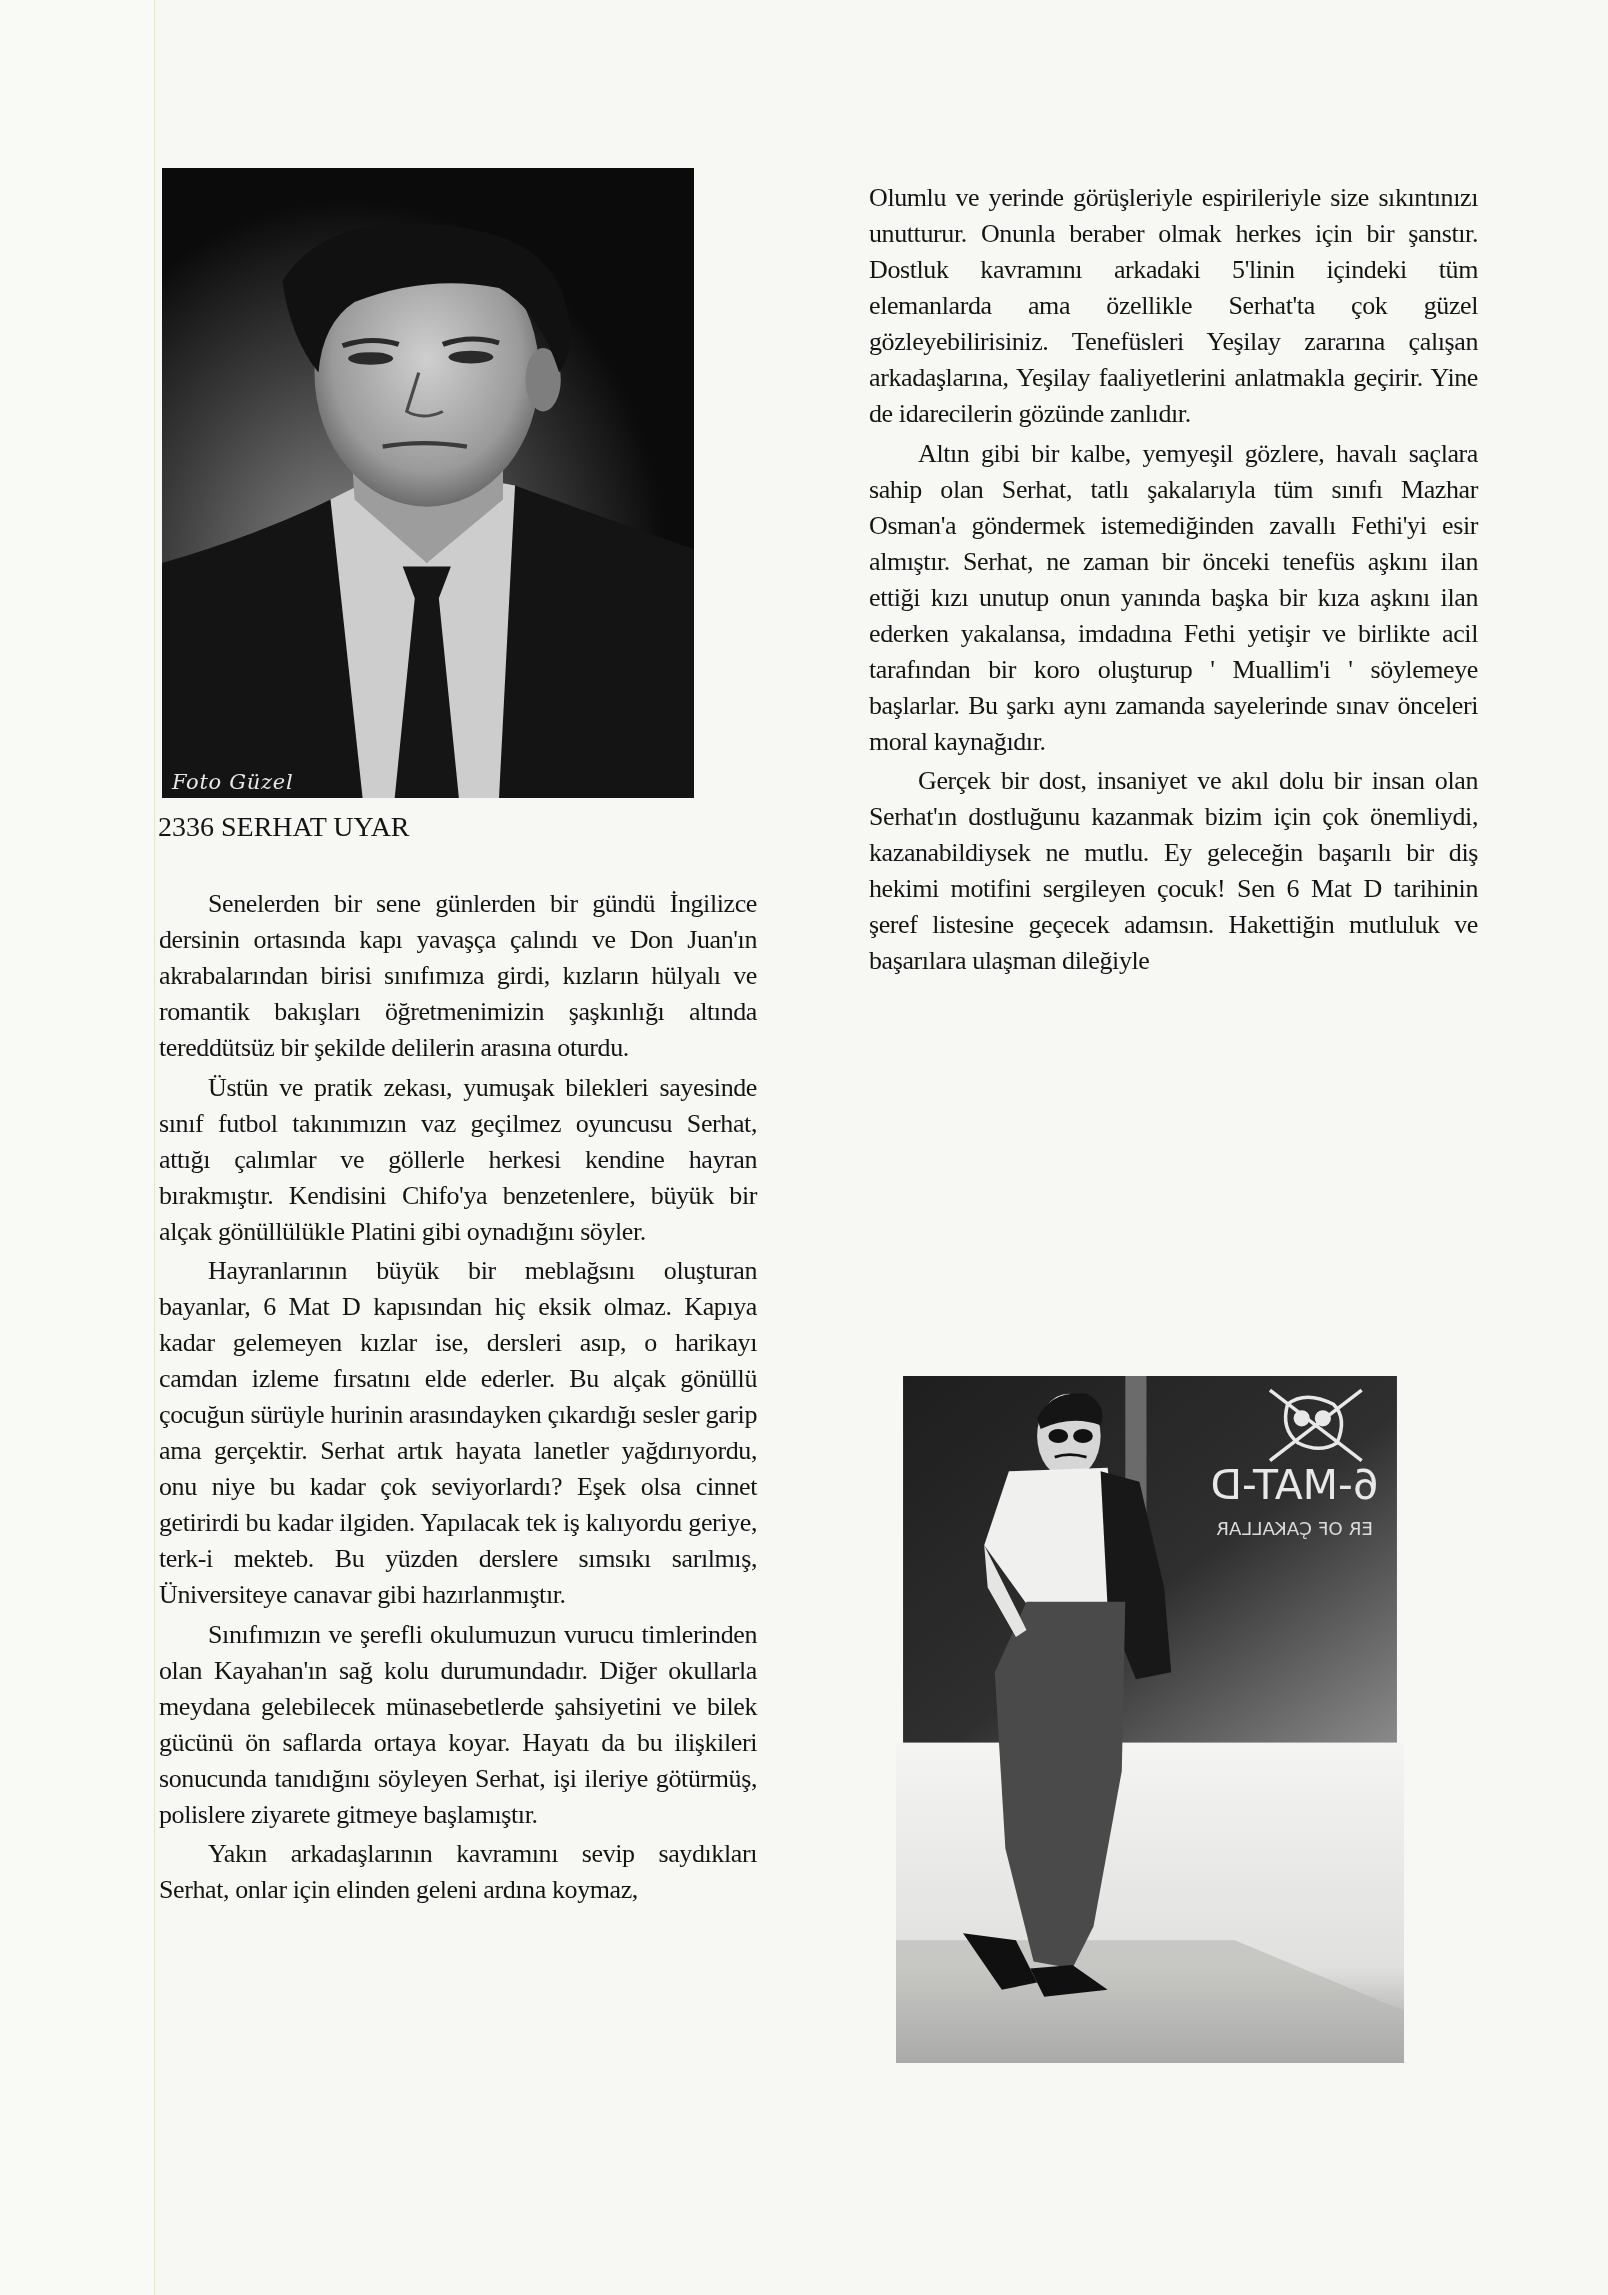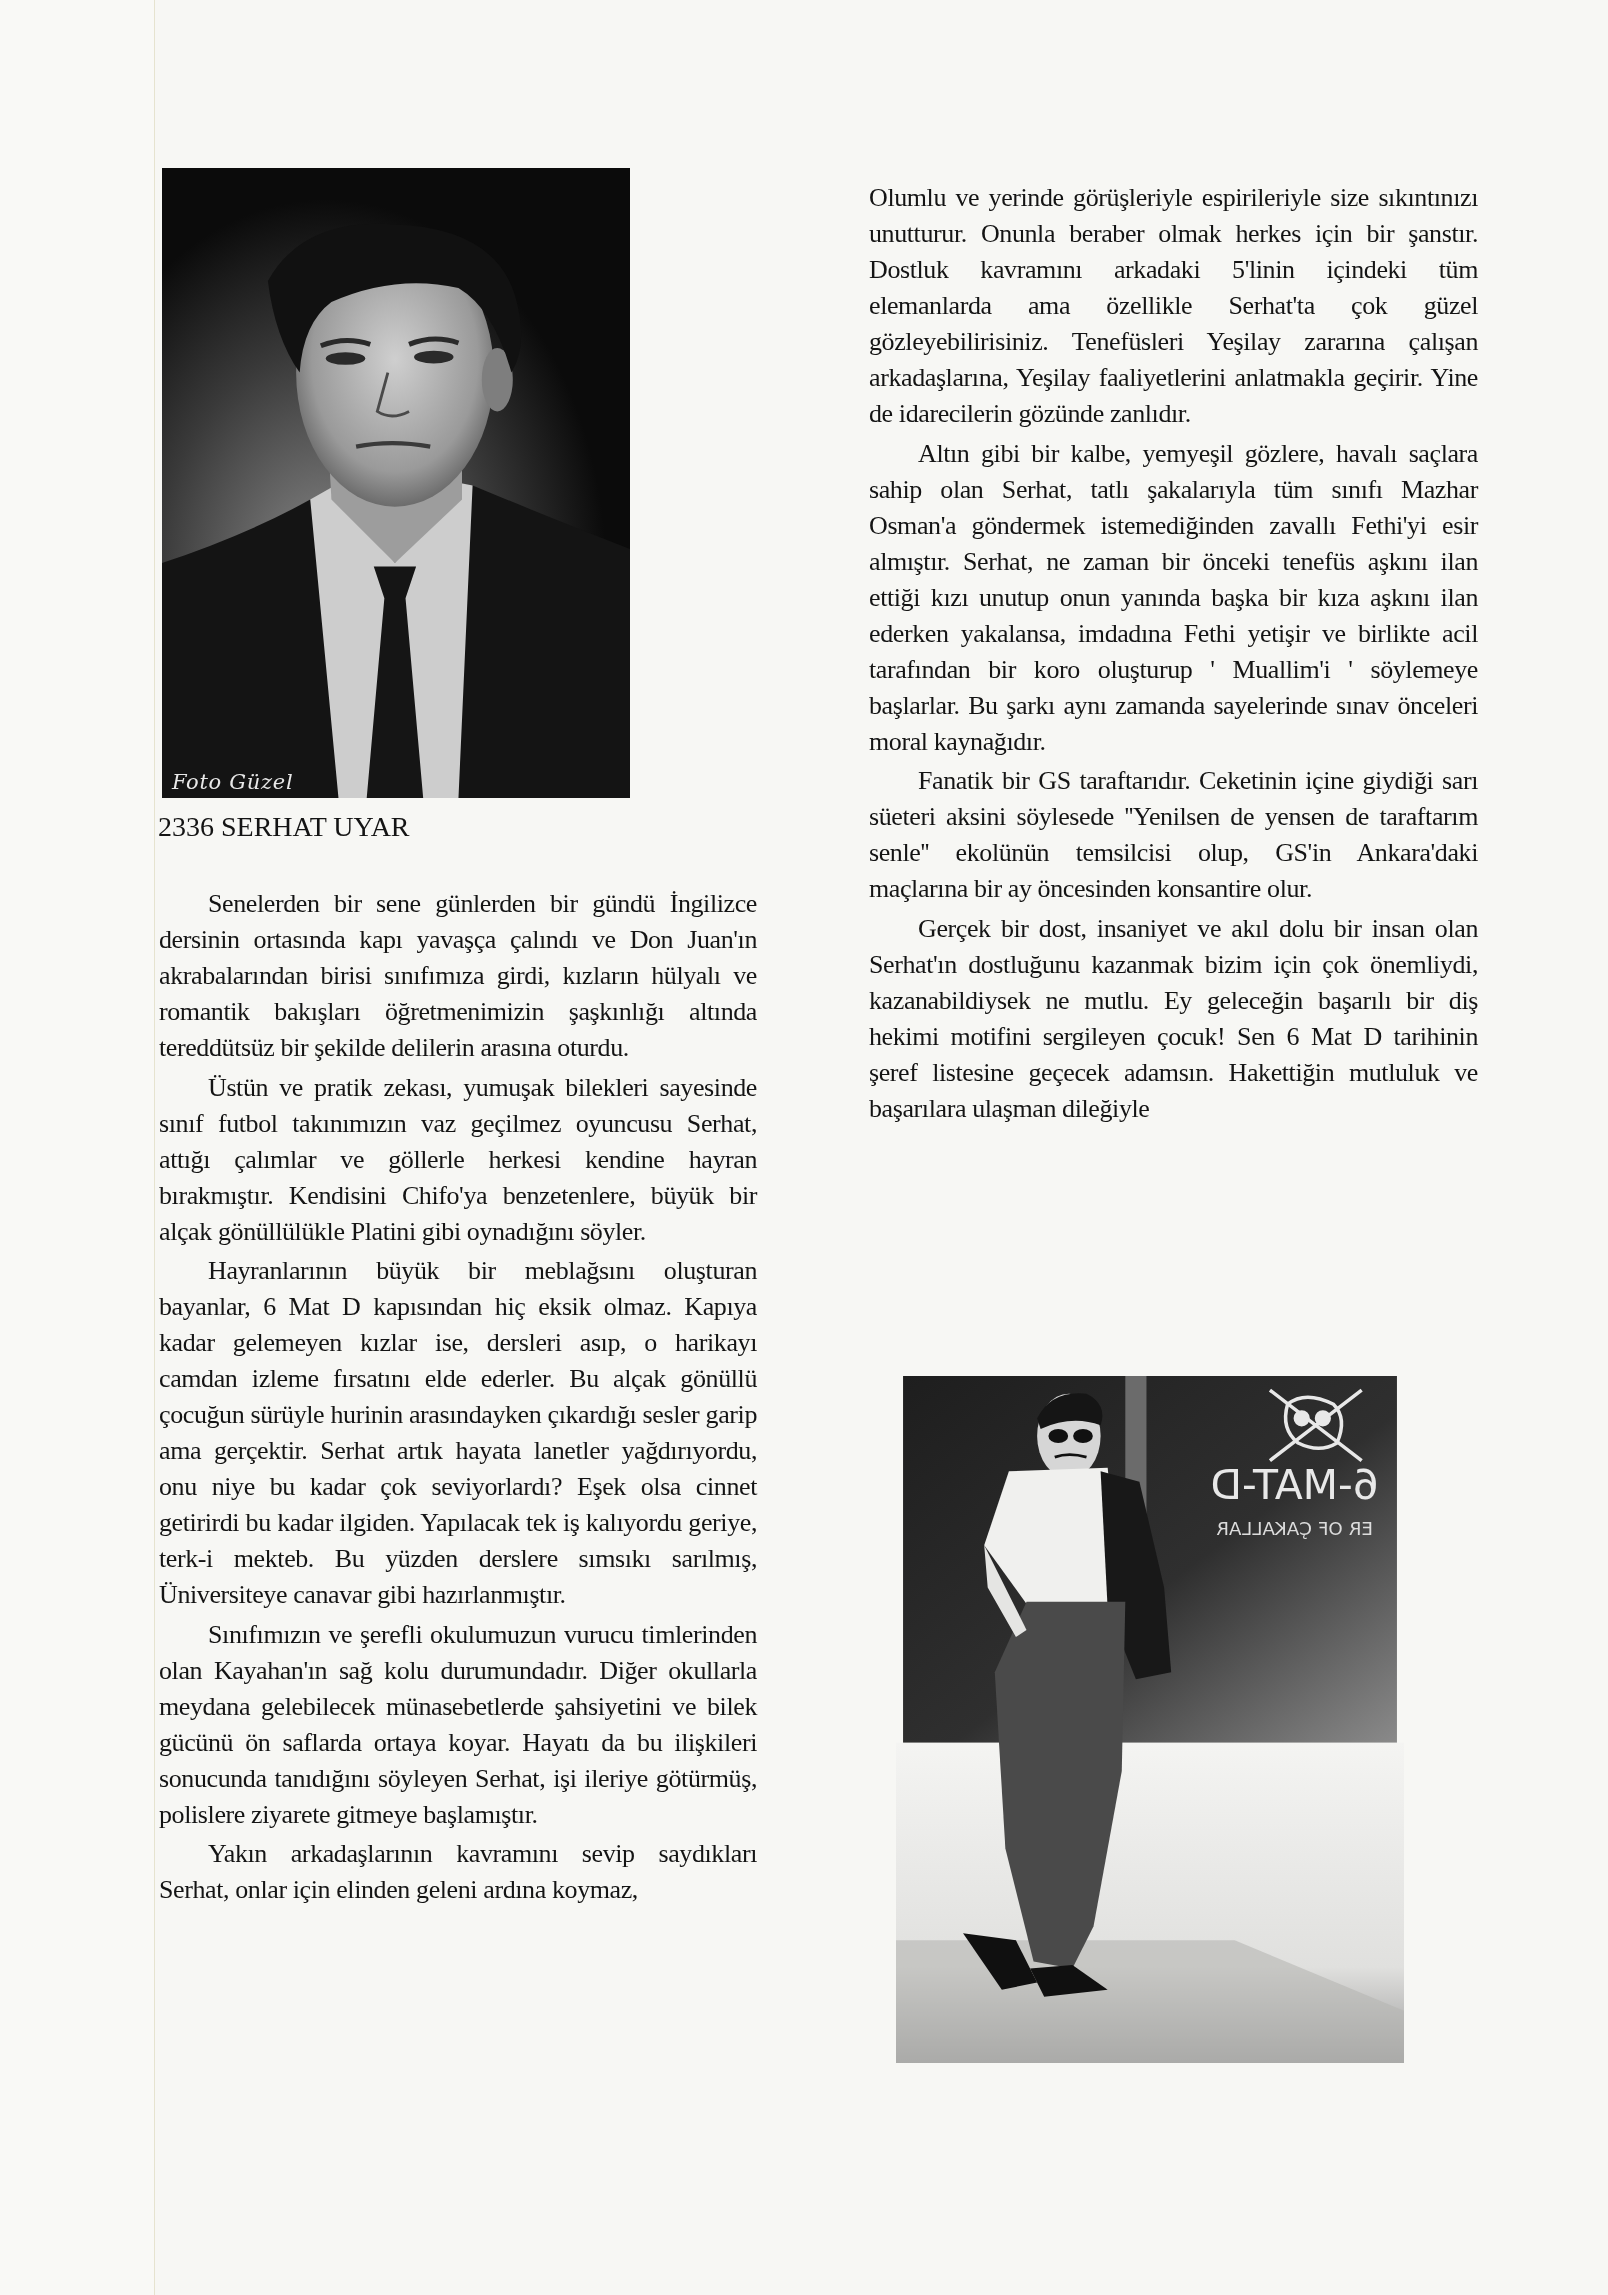--- a/index.html
+++ b/index.html
@@ -13,21 +13,21 @@
   .binding {
     position: absolute; left: 154px; top: 0; width: 1.4px; height: 2295px;
     background: #e6e3cf;
   }
   .left-strip {
     position: absolute; left: 0; top: 0; width: 154px; height: 2295px;
     background: #f9f9f6;
   }
   
   .portrait {
-    position: absolute; left: 162px; top: 168px; width: 468px; height: 630px;
+    position: absolute; left: 162px; top: 168px; width: 532px; height: 630px;
     background: #15803d; overflow: hidden;
   }
   .portrait svg { display: block; width: 100%; height: 100%; }
   .signature {
     position: absolute; left: 10px; bottom: 4.2px;
     font-family: "DejaVu Serif", serif; font-style: italic;
     color: #e8e8e8; font-size: 21px; letter-spacing: 0.7px;
   }
   .caption {
     position: absolute; left: 158px; top: 811px;
@@ -103,21 +103,20 @@
   <p>Senelerden bir sene günlerden bir gündü İngilizce dersinin ortasında kapı yavaşça çalındı ve Don Juan'ın akrabalarından birisi sınıfımıza girdi, kızların hülyalı ve romantik bakışları öğretmenimizin şaşkınlığı altında tereddütsüz bir şekilde delilerin arasına oturdu.</p>
   <p>Üstün ve pratik zekası, yumuşak bilekleri sayesinde sınıf futbol takınımızın vaz geçilmez oyuncusu Serhat, attığı çalımlar ve göllerle herkesi kendine hayran bırakmıştır. Kendisini Chifo'ya benzetenlere, büyük bir alçak gönüllülükle Platini gibi oynadığını söyler.</p>
   <p>Hayranlarının büyük bir meblağsını oluşturan bayanlar, 6 Mat D kapısından hiç eksik olmaz. Kapıya kadar gelemeyen kızlar ise, dersleri asıp, o harikayı camdan izleme fırsatını elde ederler. Bu alçak gönüllü çocuğun sürüyle hurinin arasındayken çıkardığı sesler garip ama gerçektir. Serhat artık hayata lanetler yağdırıyordu, onu niye bu kadar çok seviyorlardı? Eşek olsa cinnet getirirdi bu kadar ilgiden. Yapılacak tek iş kalıyordu geriye, terk-i mekteb. Bu yüzden derslere sımsıkı sarılmış, Üniversiteye canavar gibi hazırlanmıştır.</p>
   <p>Sınıfımızın ve şerefli okulumuzun vurucu timlerinden olan Kayahan'ın sağ kolu durumundadır. Diğer okullarla meydana gelebilecek münasebetlerde şahsiyetini ve bilek gücünü ön saflarda ortaya koyar. Hayatı da bu ilişkileri sonucunda tanıdığını söyleyen Serhat, işi ileriye götürmüş, polislere ziyarete gitmeye başlamıştır.</p>
   <p>Yakın arkadaşlarının kavramını sevip saydıkları Serhat, onlar için elinden geleni ardına koymaz,</p>
 </div>
 
 <div class="col col-right">
   <p class="noindent">Olumlu ve yerinde görüşleriyle espirileriyle size sıkıntınızı unutturur. Onunla beraber olmak herkes için bir şanstır. Dostluk kavramını arkadaki 5'linin içindeki tüm elemanlarda ama özellikle Serhat'ta çok güzel gözleyebilirisiniz. Tenefüsleri Yeşilay zararına çalışan arkadaşlarına, Yeşilay faaliyetlerini anlatmakla geçirir. Yine de idarecilerin gözünde zanlıdır.</p>
   <p>Altın gibi bir kalbe, yemyeşil gözlere, havalı saçlara sahip olan Serhat, tatlı şakalarıyla tüm sınıfı Mazhar Osman'a göndermek istemediğinden zavallı Fethi'yi esir almıştır. Serhat, ne zaman bir önceki tenefüs aşkını ilan ettiği kızı unutup onun yanında başka bir kıza aşkını ilan ederken yakalansa, imdadına Fethi yetişir ve birlikte acil tarafından bir koro oluşturup ' Muallim'i ' söylemeye başlarlar. Bu şarkı aynı zamanda sayelerinde sınav önceleri moral kaynağıdır.</p>
-  <p>Fanatik bir GS taraftarıdır. Ceketinin içine giydiği sarı süeteri aksini söylesede ''Yenilsen de yensen de taraftarım senle'' ekolünün temsilcisi olup, GS'in Ankara'daki maçlarına bir ay öncesinden konsantire olur.</p>
   <p>Gerçek bir dost, insaniyet ve akıl dolu bir insan olan Serhat'ın dostluğunu kazanmak bizim için çok önemliydi, kazanabildiysek ne mutlu. Ey geleceğin başarılı bir diş hekimi motifini sergileyen çocuk! Sen 6 Mat D tarihinin şeref listesine geçecek adamsın. Hakettiğin mutluluk ve başarılara ulaşman dileğiyle</p>
 </div>
 
 <div class="action-photo">
   <svg viewBox="0 0 720 974" preserveAspectRatio="none">
     <defs>
       <linearGradient id="board" x1="0" y1="0" x2="1" y2="1">
         <stop offset="0" stop-color="#1e1e1e"></stop>
         <stop offset="0.55" stop-color="#2f2f2f"></stop>
         <stop offset="1" stop-color="#8a8a8a"></stop>

